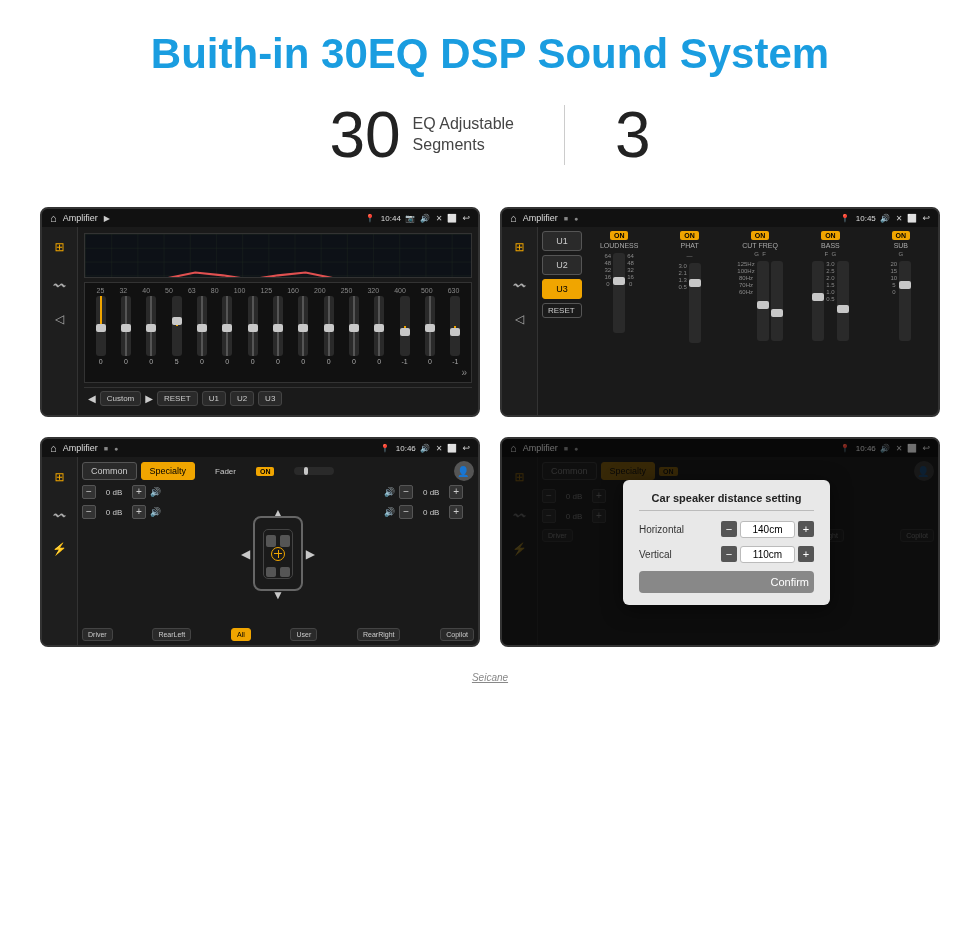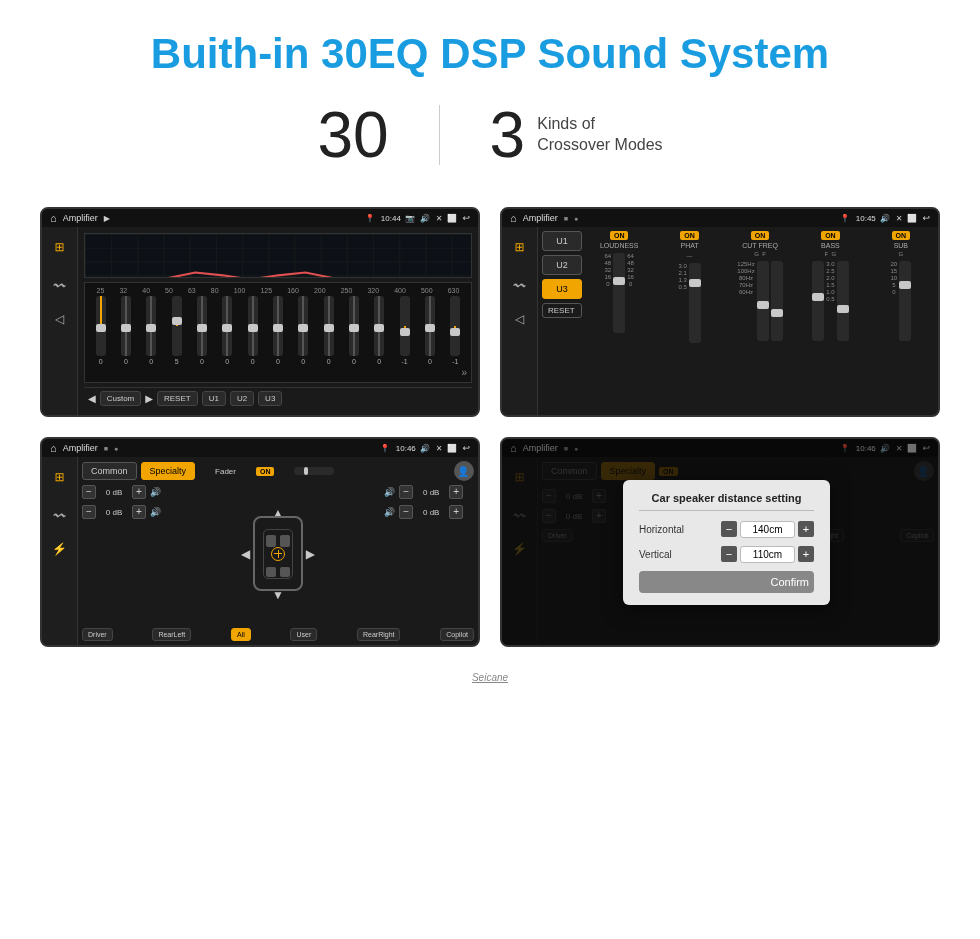--- a/index.html
+++ b/index.html
@@ -552,25 +552,25 @@
 </head>
 <body>
 
 <div class="header">
   <h1 style="color: #1a9de0;">Buith-in 30EQ DSP Sound System</h1>
 </div>
 
 <div class="stats-row">
   <div class="stat-item">
     <span class="stat-number">30</span>
+    <span class="stat-label">EQ Adjustable<br>Segments</span>
   </div>
   <div class="stat-divider"></div>
   <div class="stat-item">
     <span class="stat-number">3</span>
-    <span class="stat-label">Kinds of<br>Crossover Modes</span>
   </div>
 </div>
 
 <div class="screenshots-grid">
 
   <div class="screen" style="height: 210px;">
 
     <div class="status-bar">
       <div class="status-left">
         <span class="home-icon">⌂</span>

